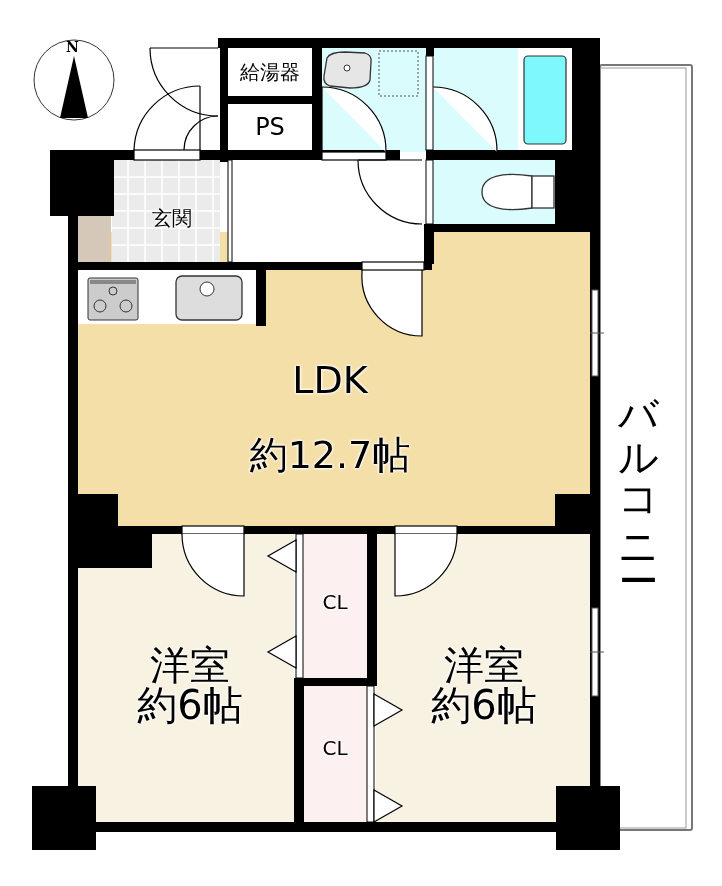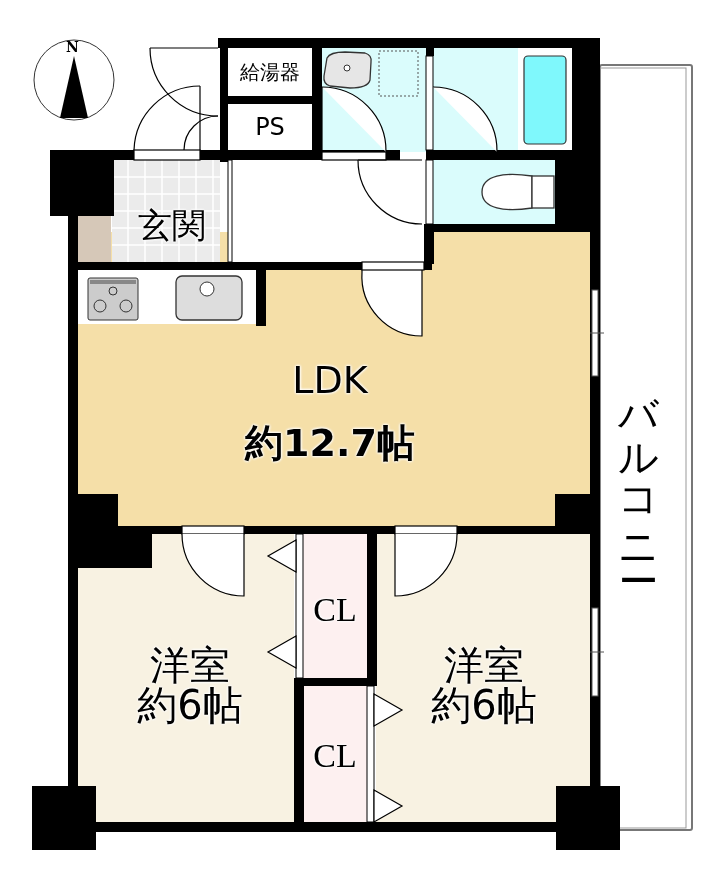--- a/index.html
+++ b/index.html
@@ -2,21 +2,21 @@
 <html><head>
 <meta charset="utf-8">
 <style>
   html,body{margin:0;padding:0;background:#fff;}
   body{width:722px;height:886px;position:relative;overflow:hidden;font-family:"DejaVu Sans","Liberation Sans",sans-serif;}
   svg{position:absolute;left:0;top:0;}
   .lbl{position:absolute;color:#000;text-align:center;white-space:nowrap;line-height:1.05;
        text-shadow:0 0 3px #fff,0 0 3px #fff,0 0 3px #fff;}
   .big{font-size:38px;}
   .mid{font-size:40px;}
-  .sm{font-size:34px;font-family:Liberation Serif, serif;}
+  .sm{font-size:20px;}
   .xs{font-size:20px;}
   .vert{writing-mode:vertical-rl;font-size:40px;letter-spacing:2px;text-shadow:none;}
 </style>
 </head>
 <body>
 
 <svg width="722" height="886" viewBox="0 0 722 886">
 
   <g>
     <rect x="600" y="65" width="92" height="765" fill="#fff" stroke="#777" stroke-width="2" rx="2"></rect>
@@ -156,21 +156,21 @@
   </g>
 </svg>
 
 <div class="lbl" style="left:66px;top:40px;font-size:14px;font-family:'DejaVu Serif',serif;font-weight:bold;text-shadow:none;">N</div>
 
 <div class="lbl xs" style="left:229px;top:62px;width:82px;">給湯器</div>
 <div class="lbl xs" style="left:229px;top:115px;width:82px;font-size:24px;">PS</div>
 <div class="lbl sm" style="left:118px;top:208px;width:108px;">玄関</div>
 
 <div class="lbl big" style="left:230px;top:361px;width:200px;">LDK</div>
-<div class="lbl big" style="left:200px;top:424px;width:260px;font-weight:bold;">約12.7帖</div>
+<div class="lbl big" style="left:200px;top:436px;width:260px;">約12.7帖</div>
 
 <div class="lbl sm" style="left:303px;top:592px;width:64px;">CL</div>
 <div class="lbl sm" style="left:303px;top:738px;width:64px;">CL</div>
 
 <div class="lbl mid" style="left:110px;top:644px;width:160px;">洋室</div>
 <div class="lbl mid" style="left:110px;top:684px;width:160px;">約6帖</div>
 
 <div class="lbl mid" style="left:404px;top:644px;width:160px;">洋室</div>
 <div class="lbl mid" style="left:404px;top:684px;width:160px;">約6帖</div>
 

